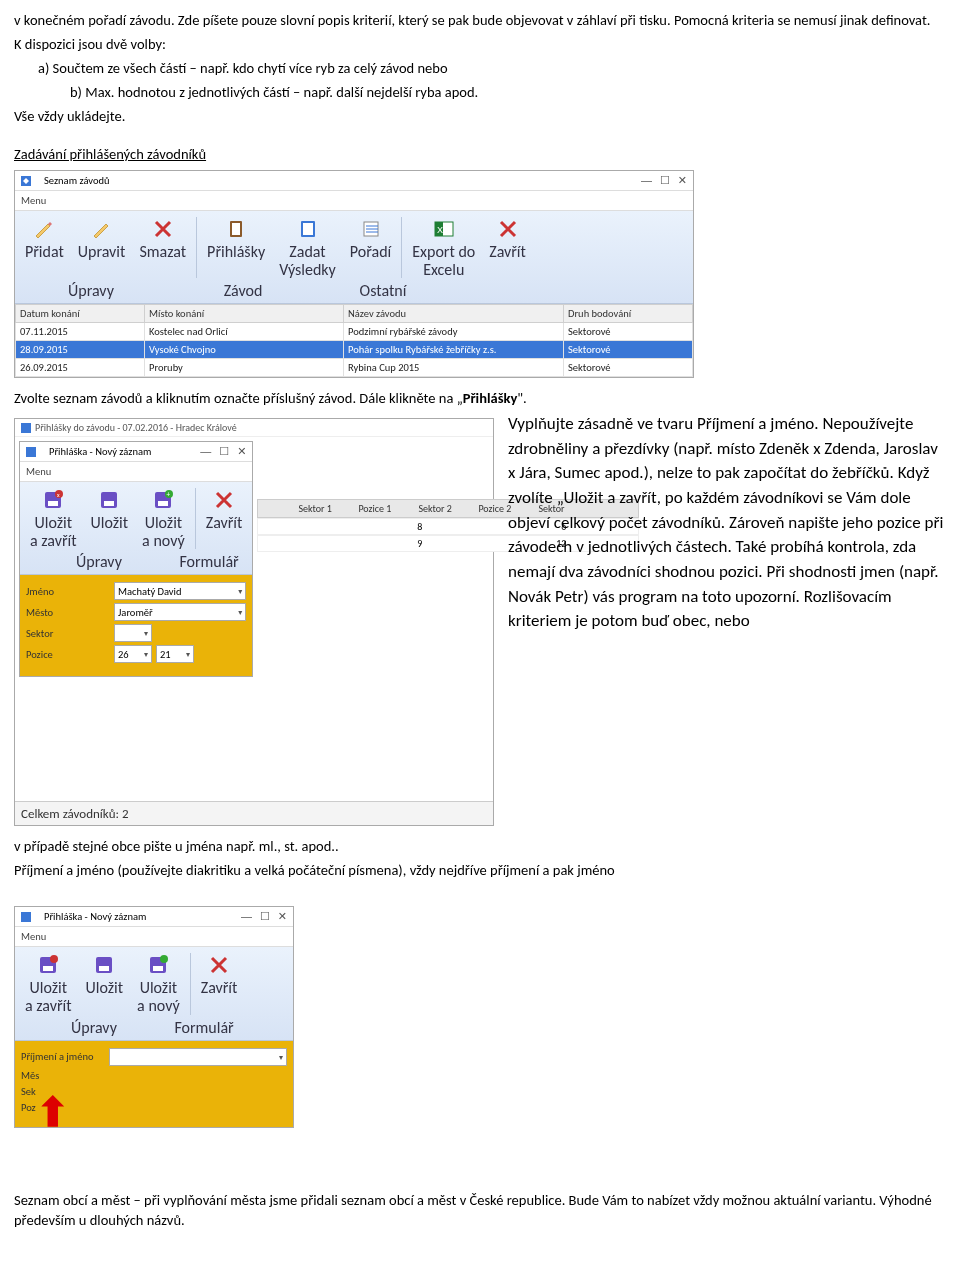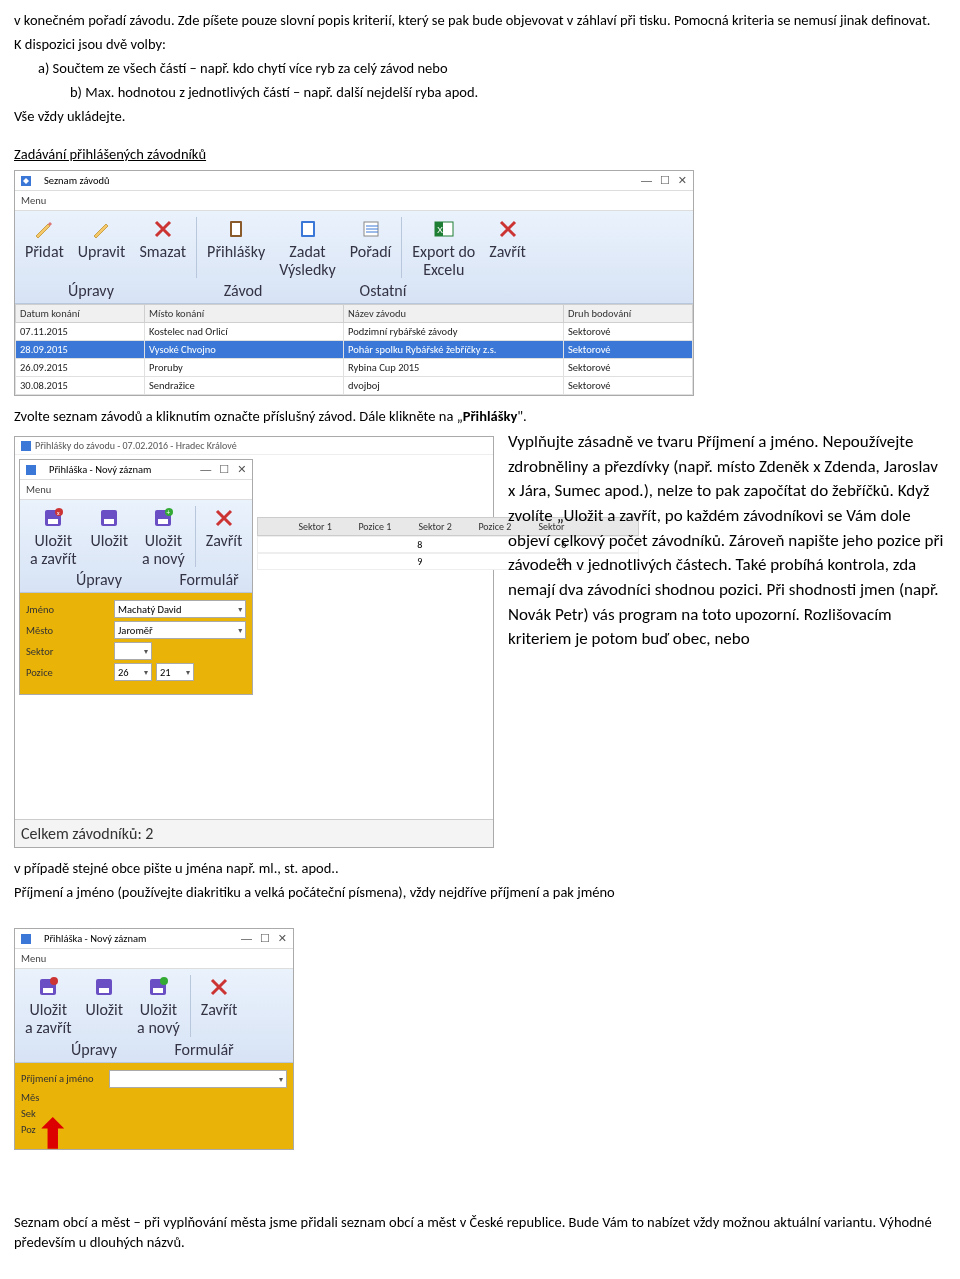--- a/index.html
+++ b/index.html
@@ -115,21 +115,21 @@
     display:flex; gap:8px; font-size:10px; color:#333; padding:2px 0 2px 40px;
     background:#e8e8e8; border:1px solid #ccc;
   }
   .sectors-head span { width:52px; }
   .sectors-rows {
     display:flex; gap:20px; font-size:10px; padding:1px 0 1px 40px;
     background:#fff; border:1px solid #eee;
   }
   .sectors-rows span { width:52px; text-align:right; }
   .status {
-    padding:4px 6px; border-top:1px solid #ccc; font-size:16px; color:#333;
+    padding:4px 6px; border-top:1px solid #ccc; font-size:13px; color:#333;
     background:#f4f4f4;
   }
   .subshot-outer-header {
     font-size:10px; color:#555; padding:2px 6px; border-bottom:1px solid #eee;
     display:flex; align-items:center; gap:4px;
   }
   .shot-inner {
     margin:4px; border:1px solid #aaa;
   }
   .arrow-up {
@@ -271,26 +271,20 @@
           <td>Vysoké Chvojno</td>
           <td>Pohár spolku Rybářské žebříčky z.s.</td>
           <td>Sektorové</td>
         </tr>
         <tr>
           <td>26.09.2015</td>
           <td>Proruby</td>
           <td>Rybina Cup 2015</td>
           <td>Sektorové</td>
         </tr>
-        <tr>
-          <td>30.08.2015</td>
-          <td>Sendražice</td>
-          <td>dvojboj</td>
-          <td>Sektorové</td>
-        </tr>
       </tbody>
   </table>
 </div>
 
 <div class="para">
   <span>Zvolte seznam závodů a kliknutím označte příslušný závod. Dále klikněte na „</span><span class="bold">Přihlášky</span><span>".</span>
 </div>
 
 <div class="twocol">
   <div class="left">

